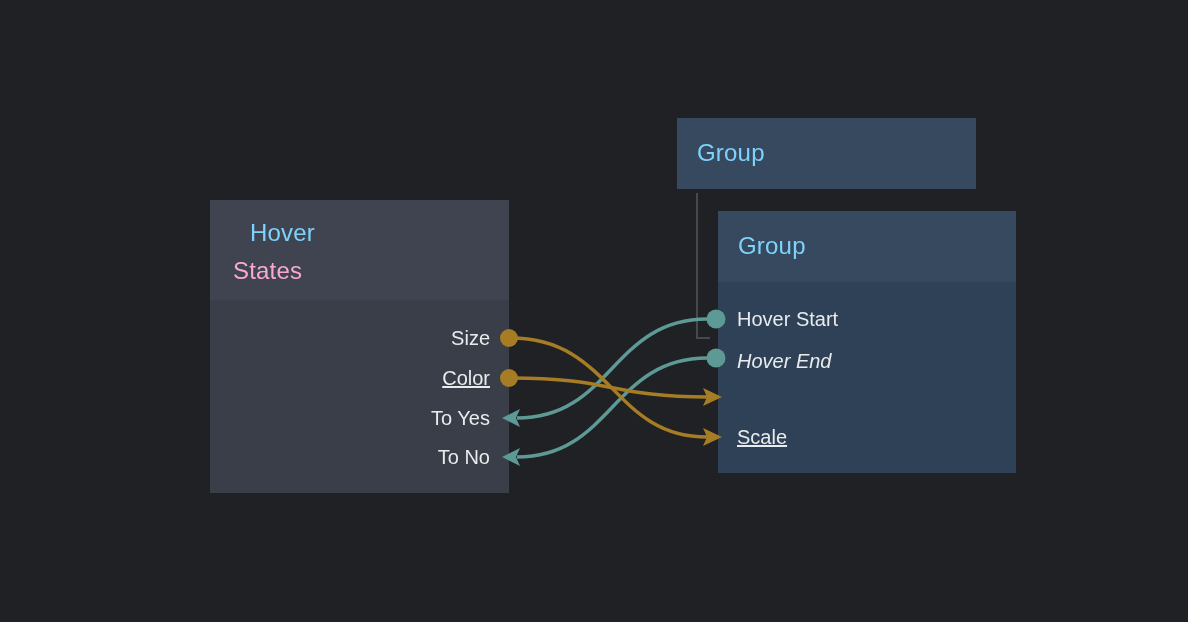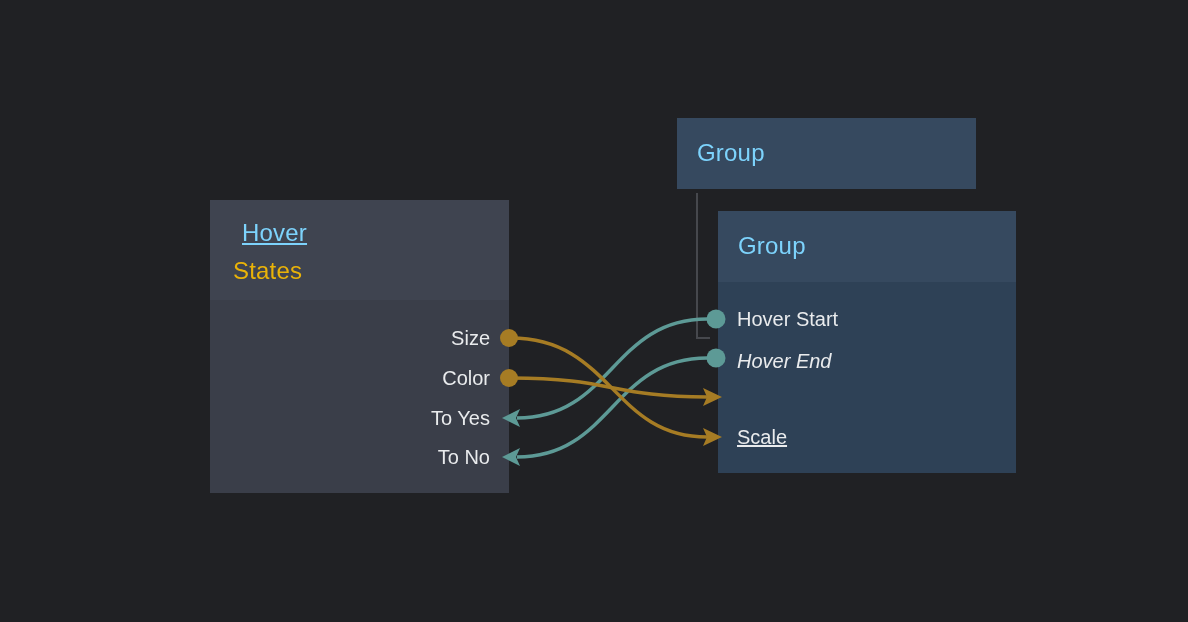--- a/index.html
+++ b/index.html
@@ -28,21 +28,21 @@
     font-size: 24px;
     line-height: 28px;
     color: #7dd3fc;
     letter-spacing: 0.2px;
     white-space: nowrap;
   }
   .node-subtitle {
     position: absolute;
     font-size: 24px;
     line-height: 28px;
-    color: #eab308;
+    color: #f9a8d4;
     letter-spacing: 0.2px;
     white-space: nowrap;
   }
   
   .hover-node {
     left: 210px; top: 200px;
     width: 299px; height: 293px;
     background: #3a3e49;
   }
   .hover-node .node-header {
@@ -91,33 +91,33 @@
   svg.wire-layer * { pointer-events: auto; }
 </style>
 </head>
 <body>
 
 <div class="canvas">
 
   <div class="node hover-node">
     <div class="node-header"></div>
   </div>
-  <div class="node-title" style="left:242px; top:219px;text-decoration:underline;">Hover</div>
+  <div class="node-title" style="left:250px; top:219px;">Hover</div>
   <div class="node-subtitle" style="left:233px; top:257px;">States</div>
 
   <div class="node group-parent"></div>
   <div class="node-title" style="left:697px; top:139px;">Group</div>
 
   <div class="node group-child">
     <div class="node-header"></div>
   </div>
   <div class="node-title" style="left:738px; top:232px;">Group</div>
 
   <div class="port-label right-align" style="top:325px;">Size</div>
-  <div class="port-label right-align" style="top:365px;">Color</div>
+  <div class="port-label right-align" style="top:365px;text-decoration:underline;">Color</div>
   <div class="port-label right-align" style="top:444px;">To No</div>
   <div class="port-label right-align" style="top:405px;">To Yes</div>
 
   <div class="port-label left-align" style="top:306px;">Hover Start</div>
   <div class="port-label left-align" style="top:348px;font-style:italic;">Hover End</div>
   <div class="port-label left-align" style="top:424px;text-decoration:underline;">Scale</div>
 
   <svg class="wire-layer" viewBox="0 0 1188 622">
 
     <path d="M 697 193 L 697 338 L 710 338" fill="none" stroke="#46484d" stroke-width="2"></path>

